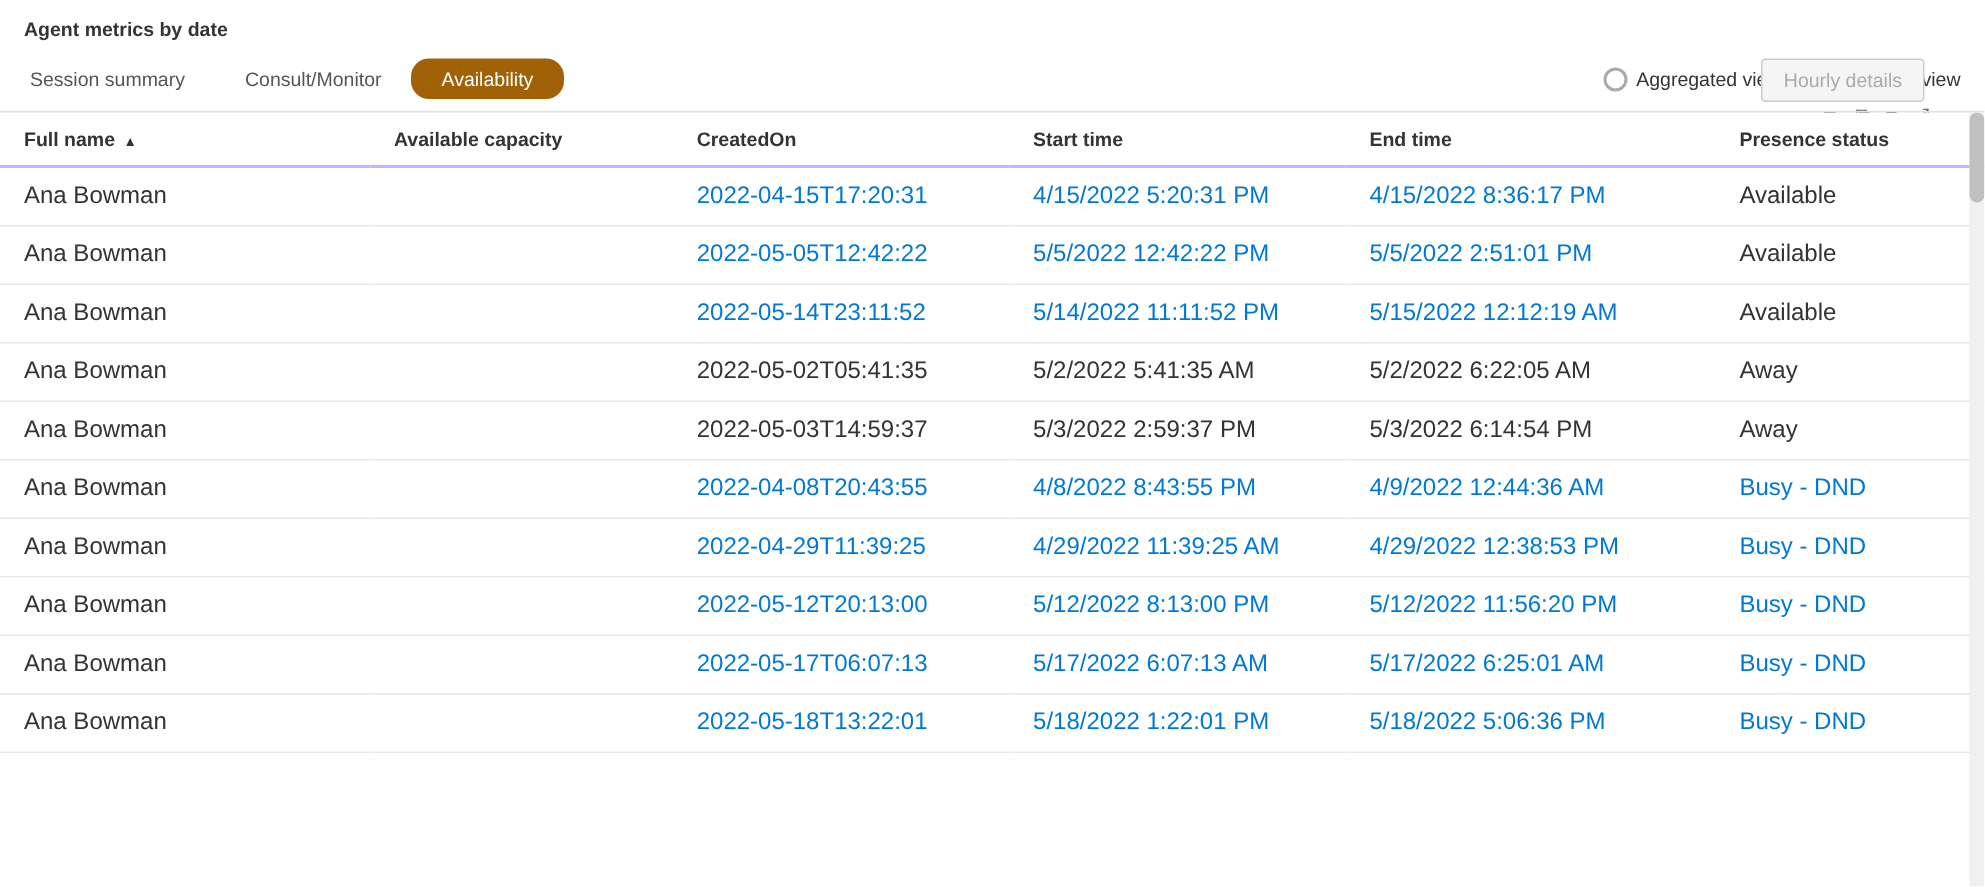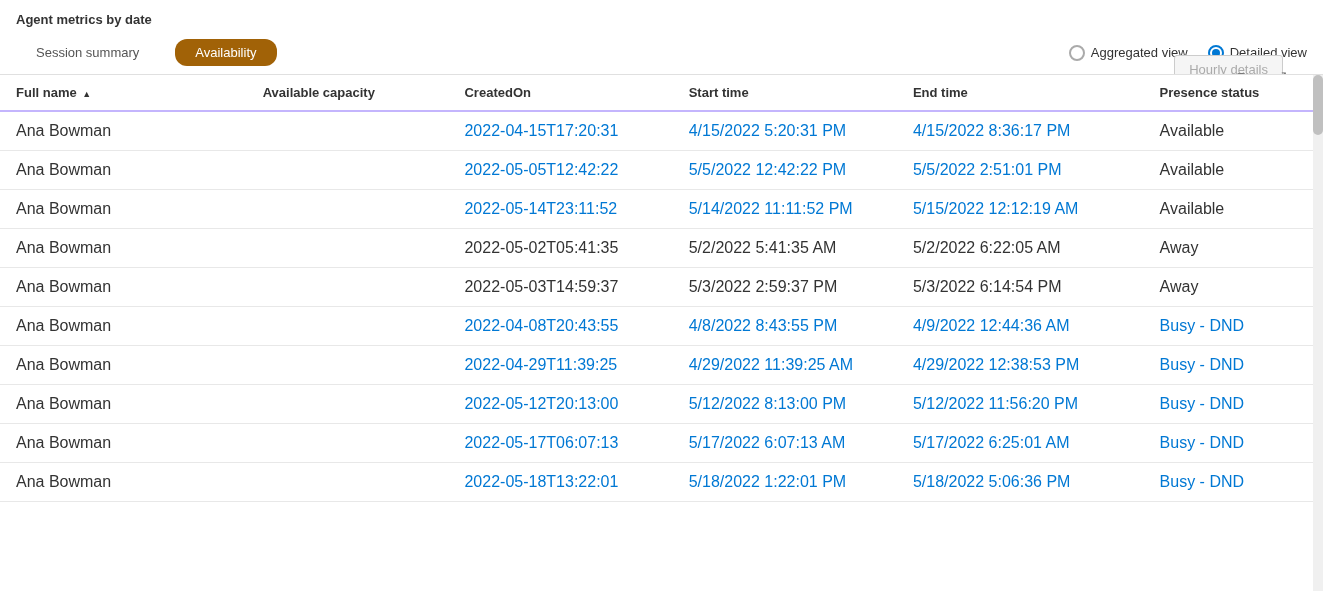--- a/index.html
+++ b/index.html
@@ -21,22 +21,22 @@
     }
     .page-title {
       font-size: 13px;
       font-weight: 600;
       color: #333;
       padding: 0 16px 8px 16px;
     }
     .toolbar {
       display: flex;
       align-items: center;
-      padding: 4px 16px 8px 16px;
-      gap: 16px;
+      padding: 4px 16px 8px 0;
+      gap: 0;
       position: relative;
     }
     .tab {
       padding: 6px 20px;
       font-size: 13px;
       color: #555;
       cursor: pointer;
       border-radius: 2px;
       white-space: nowrap;
     }
@@ -75,21 +75,21 @@
     .radio-circle.selected::after {
       content: '';
       width: 8px;
       height: 8px;
       background: #0078d4;
       border-radius: 50%;
     }
     .hourly-btn {
       position: absolute;
       right: 40px;
-      top: 20px;
+      top: 4px;
       padding: 6px 14px;
       border: 1px solid #ccc;
       border-radius: 3px;
       background: #f5f5f5;
       color: #aaa;
       font-size: 13px;
       cursor: not-allowed;
     }
     .toolbar-icons {
       position: absolute;
@@ -193,20 +193,21 @@
 </head>
 <body>
 
 <div class="container">
 
   <div class="page-title">Agent metrics by date</div>
 
   <div class="toolbar">
 
     <div class="tab">Session summary</div>
+    <div class="tab">Consult/Monitor</div>
     <div class="tab active">Availability</div>
 
     <div class="view-options">
       <div class="view-option">
         <div class="radio-circle"></div>
         <span>Aggregated view</span>
       </div>
       <div class="view-option">
         <div class="radio-circle selected"></div>
         <span>Detailed view</span>

